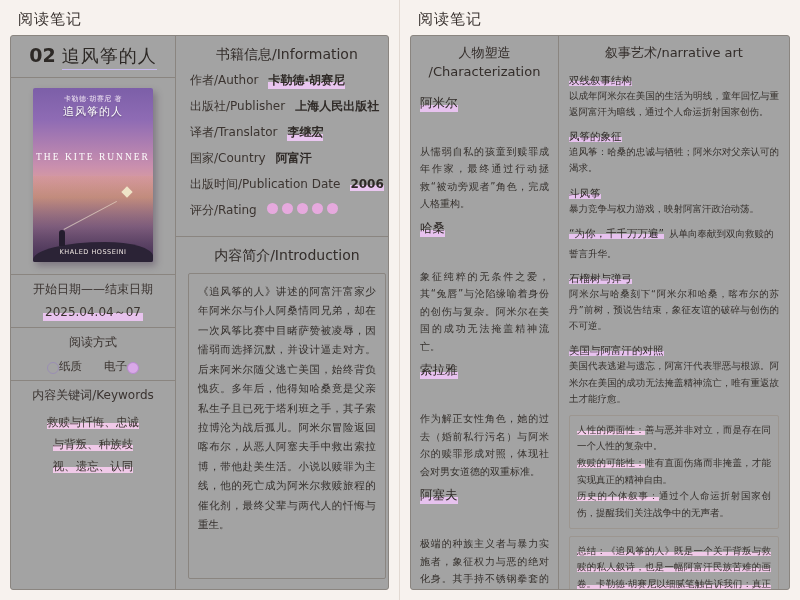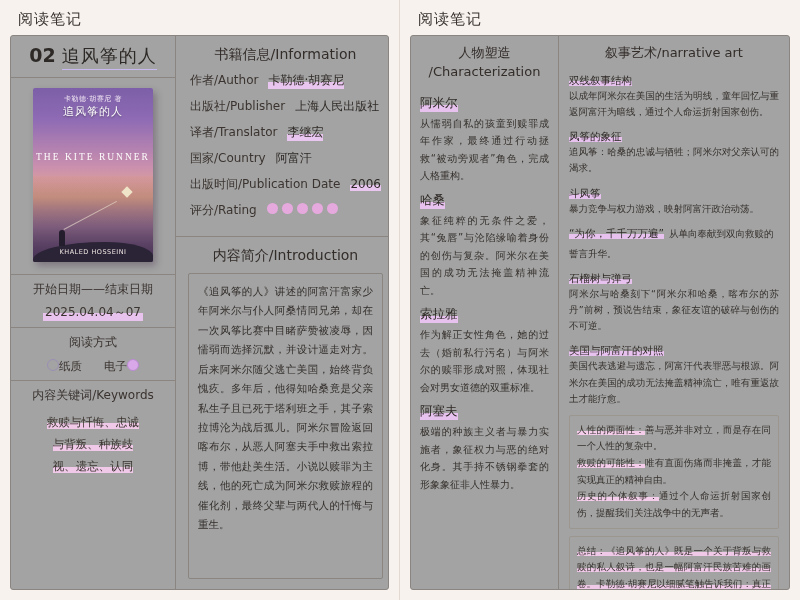--- a/index.html
+++ b/index.html
@@ -115,21 +115,21 @@
   .date-row {
     margin-top: 6px;
     font-size: 12px; color:#3b3430;
     background: linear-gradient(transparent 55%, #e8c3ee 55%);
     display:inline-block; padding: 0 2px;
   }
   .read-way-row {
     display:flex; align-items:center; justify-content:center; gap: 22px;
     margin-top: 8px;
   }
-  .way-item { display:flex; align-items:flex-start; gap:0; font-size:11.5px; color:#3b3430; }
+  .way-item { display:flex; align-items:flex-end; gap:0; font-size:11.5px; color:#3b3430; }
   .dot { width:12px; height:12px; border-radius:50%; border:1.2px solid #9b8fb4; display:inline-block; }
   .dot.filled { background:#d9a8e8; border-color:#b98ad0; }
   .kw-list {
     font-size: 11.5px; color:#3b3430; line-height: 1.9;
     padding: 8px 10px 6px 10px; text-align:center;
   }
   .kw-list span { background: linear-gradient(transparent 60%, #f0c9e8 60%); }
 
   .col-info {
     flex: 1;
@@ -138,21 +138,21 @@
   .sec-head {
     font-size: 14px; color:#332d2a; text-align:center;
     padding: 10px 0 6px 0;
   }
   .info-list { padding: 2px 14px 8px 14px; }
   .info-row {
     display:flex; align-items:baseline; gap:10px;
     font-size: 12px; color:#3b3430; margin-bottom: 9px;
   }
   .info-key { white-space: nowrap; }
-  .info-val { color:#2f2a27; }
+  .info-val { color:#2f2a27;font-weight:bold; }
   .info-val.hl { background: linear-gradient(transparent 58%, #e9c6f0 58%); }
   .rating-dots { display:flex; gap:4px; align-items:center; }
   .rating-dots i { width:11px; height:11px; border-radius:50%; background:#e6a9de; display:inline-block; }
   .intro-head { border-top: 1.4px solid #8a8580; }
   .intro-box {
     margin: 2px 12px 10px 12px;
     border: 1.2px solid #8a8580;
     border-radius: 2px;
     padding: 8px 9px;
     font-size: 10.5px; line-height: 1.85; color:#332e2b;
@@ -169,21 +169,21 @@
   }
   .char-head {
     font-size: 13px; color:#332d2a; text-align:center; line-height:1.45;
     margin-bottom: 6px;
   }
   .char-name {
     font-size: 12.5px; color:#2e2926; margin: 7px 0 3px 0;
     display:inline-block;
     background: linear-gradient(transparent 58%, #e7c2ef 58%);
   }
-  .char-desc { font-size: 10px; line-height:1.75; color:#35302c; text-align: justify; }
+  .char-desc { font-size: 10px; line-height:1.75; color:#35302c; text-align: justify; margin-top: 28px; }
 
   .col-narr { flex: 1; padding: 8px 10px 8px 10px; overflow:hidden; }
   .narr-head { font-size: 13px; color:#332d2a; text-align:center; margin-bottom: 7px; }
   .narr-item { margin-bottom: 5px; }
   .narr-t {
     font-size: 10.5px; color:#2e2926;
     background: linear-gradient(transparent 58%, #e7c2ef 58%);
   }
   .narr-d { font-size: 9.5px; line-height:1.7; color:#35302c; text-align: justify; }
 

